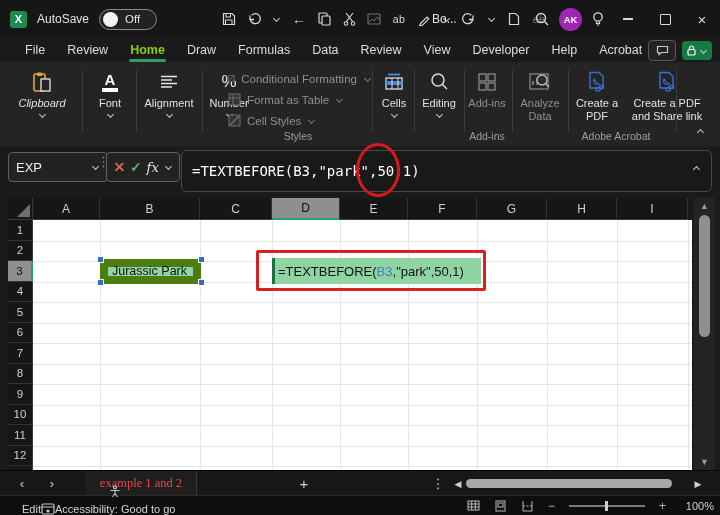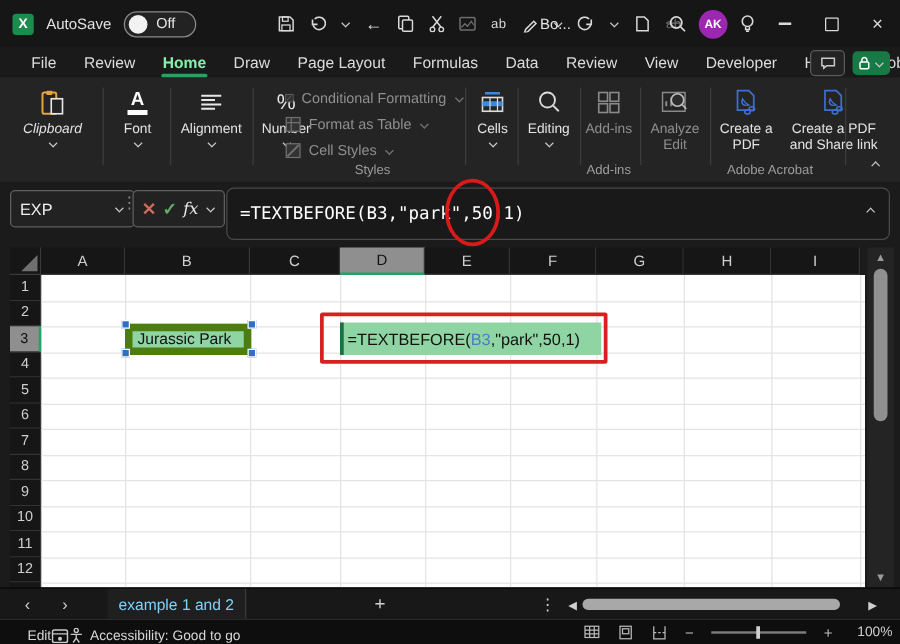--- a/index.html
+++ b/index.html
@@ -26,21 +26,21 @@
   .avatar{width:23px;height:23px;border-radius:50%;background:#9c27b0;color:#fff;font-size:9.5px;font-weight:bold;}
   .win-btn{width:28px;height:38px;color:#d9d9d9;}
   .min-glyph{width:10px;height:1.4px;background:#d9d9d9;}
   .max-glyph{width:9px;height:9px;border:1.3px solid #d9d9d9;border-radius:1px;}
   .close-glyph{font-size:15px;line-height:1;}
 
   
   .menubar{position:absolute;left:0;top:38px;width:720px;height:24px;background:#1a1a1a;display:flex;align-items:center;}
   .menu-items{display:flex;align-items:center;gap:0;padding-left:14px;}
   .menu-item{font-size:12.5px;color:#dcdcdc;padding:3px 11px 4px;position:relative;white-space:nowrap;}
-  .menu-item.active{color:#86efac;font-weight:bold;}
+  .menu-item.active{color:#84cc16;font-weight:bold;}
   .menu-item.active::after{content:"";position:absolute;left:10px;right:10px;bottom:-1px;height:2.5px;background:#2f9e62;border-radius:2px;}
   .mb-right{position:absolute;right:8px;top:2px;display:flex;gap:6px;align-items:center;}
   .comment-btn{width:26px;height:19px;border:1px solid #5a5a5a;border-radius:4px;display:flex;align-items:center;justify-content:center;background:#232323;}
   .share-btn{width:30px;height:19px;border-radius:4px;background:#177a45;display:flex;align-items:center;justify-content:center;gap:3px;}
 
   
   .ribbon{position:absolute;left:0;top:62px;width:720px;height:84px;background:#242424;border-bottom:1px solid #161616;}
   .rb-sep{position:absolute;top:8px;width:1px;height:62px;background:#3c3c3c;}
   .rb-group{position:absolute;top:7px;display:flex;flex-direction:column;align-items:center;gap:2px;text-align:center;}
   .rb-icon{height:26px;display:flex;align-items:center;justify-content:center;}
@@ -83,38 +83,38 @@
          background:#161616;color:#cfcfcf;font-size:12px;border-bottom:1px solid #3a3a3a;}
   .col-h.active{background:#8f8f8f;color:#111;border-bottom:2px solid #21a366;}
   .row-headers{position:absolute;left:8px;top:220px;width:25px;height:250px;overflow:hidden;background:#161616;}
   .row-h{width:25px;height:20.5px;box-sizing:border-box;border-bottom:1px solid #333;border-right:1px solid #3a3a3a;
          display:flex;align-items:center;justify-content:center;color:#cfcfcf;font-size:11.5px;background:#161616;}
   .row-h.active{background:#8f8f8f;color:#111;border-right:2px solid #21a366;}
   .sheet-bg{position:absolute;left:33px;top:220px;width:659px;height:250px;background:#fff;}
   .vline{position:absolute;top:220px;width:1px;height:250px;background:#e4e4e4;}
   .hline{position:absolute;left:33px;width:659px;height:1px;background:#e4e4e4;}
 
-  .cell-b3{position:absolute;left:100px;top:259px;width:101px;height:24.5px;background:#8fd5a3;border:6px solid #4d7c0f;box-sizing:border-box;
+  .cell-b3{position:absolute;left:100px;top:259px;width:101px;height:24.5px;background:#8fd5a3;border:8px solid #4d7c0f;box-sizing:border-box;
            display:flex;align-items:center;padding-left:4px;font-size:12.5px;color:#111;z-index:5;}
   .handle{position:absolute;width:5px;height:5px;background:#2f6fc4;border:1px solid #fff;z-index:6;}
   .cell-d3{position:absolute;left:272px;top:258px;width:209px;height:26px;background:#8fd5a3;border-left:3px solid #1d7044;box-sizing:border-box;
            display:flex;align-items:center;padding-left:3px;font-size:13px;color:#111;z-index:5;white-space:pre;}
   .cell-d3 .ref{color:#4a7ebf;}
   .red-rect{position:absolute;left:256px;top:250px;width:230px;height:41px;border:3.5px solid #d91f1f;border-radius:2px;box-sizing:border-box;z-index:20;}
 
   
   .vscroll{position:absolute;left:694px;top:198px;width:21px;height:272px;background:#242424;}
   .vscroll .arr{position:absolute;left:0;width:21px;text-align:center;font-size:9px;color:#9a9a9a;}
   .vthumb{position:absolute;left:5px;top:17px;width:11px;height:122px;background:#909090;border-radius:6px;}
 
   
   .tabbar{position:absolute;left:0;top:470px;width:720px;height:25px;background:#181818;border-top:1px solid #060606;}
   .tab-nav{position:absolute;top:0;height:25px;display:flex;align-items:center;justify-content:center;width:24px;color:#cfcfcf;font-size:13px;}
   .sheet-tab{position:absolute;top:0;height:25px;display:flex;align-items:center;justify-content:center;font-size:12.5px;}
-  .sheet-tab.inactive{background:#1f1f1f;color:#7dd3fc;border-right:1px solid #3a3a3a;}
+  .sheet-tab.inactive{background:#1f1f1f;color:#ef4444;border-right:1px solid #3a3a3a;font-family:Liberation Serif, serif;}
   .sheet-tab.active{background:#f4f4f4;color:#141414;font-weight:bold;border-bottom:3px solid #1b7f4d;box-sizing:border-box;}
   .hthumb{position:absolute;left:466px;top:8px;width:206px;height:9px;background:#a8a8a8;border-radius:5px;}
 
   
   .statusbar{position:absolute;left:0;top:495px;width:720px;height:20px;background:#0e0e0e;border-top:1px solid #2a2a2a;box-sizing:border-box;}
   .sb-left{position:absolute;left:22px;top:0;height:19px;display:flex;align-items:flex-end;font-size:11px;color:#d6d6d6;}
   .sb-right{position:absolute;right:6px;top:0;height:19px;display:flex;align-items:center;gap:14px;}
   .zoom-track{width:76px;height:2px;background:#7a7a7a;position:relative;}
   .zoom-thumb{position:absolute;left:36px;top:-4px;width:3px;height:10px;background:#cfcfcf;}
   .sb-sym{color:#b9b9b9;font-size:12px;line-height:1;}
@@ -217,21 +217,20 @@
       <span class="win-btn close-glyph">×</span>
     </div>
   </div>
 
   <div class="menubar">
     <div class="menu-items">
         <span class="menu-item">File</span>
         <span class="menu-item">Review</span>
         <span class="menu-item active">Home</span>
         <span class="menu-item">Draw</span>
-        <span class="menu-item">Page Layout</span>
         <span class="menu-item">Formulas</span>
         <span class="menu-item">Data</span>
         <span class="menu-item">Review</span>
         <span class="menu-item">View</span>
         <span class="menu-item">Developer</span>
         <span class="menu-item">Help</span>
         <span class="menu-item">Acrobat</span>
       </div>
     <div class="mb-right">
       <span class="comment-btn">
@@ -363,21 +362,21 @@
 
     <div class="rb-group" style="left:514px;width:52px;">
       <span class="rb-icon">
         <svg width="22" height="20" viewBox="0 0 22 20">
             <rect x="1" y="2" width="18" height="15" fill="none" stroke="#8a8a8a" stroke-width="1.2"></rect>
             <path d="M4 13v-4M8 13V6M12 13V9" stroke="#8a8a8a" stroke-width="1.6"></path>
             <circle cx="13" cy="8" r="5" fill="#2c2c2c" stroke="#bdbdbd" stroke-width="1.3"></circle>
             <path d="M16.5 11.5L20 15" stroke="#bdbdbd" stroke-width="1.4"></path>
           </svg>
       </span>
-      <span class="rb-label gray">Analyze Edit</span>
+      <span class="rb-label gray">Analyze Data</span>
     </div>
     <div class="rb-sep" style="left:568px;"></div>
 
     <div class="rb-group" style="left:572px;width:50px;">
       <span class="rb-icon">
         <svg width="18" height="22" viewBox="0 0 18 22">
             <path d="M2 1.5h9l4 4V17H2z" fill="none" stroke="#3b6fd4" stroke-width="1.4"></path>
             <path d="M6 8c1 2 3 4 5 5-2 .5-4 .5-5-1s-.5-3 0-4z" fill="none" stroke="#3b6fd4" stroke-width="1.1"></path>
             <ellipse cx="10" cy="18.5" rx="2.2" ry="1.6" fill="none" stroke="#3b6fd4" stroke-width="1.3"></ellipse>
             <ellipse cx="13.5" cy="16" rx="2.2" ry="1.6" fill="none" stroke="#3b6fd4" stroke-width="1.3"></ellipse>
@@ -507,21 +506,21 @@
   <div class="statusbar">
     <div class="sb-left">
       <span>Edit</span>
       <span>
         <svg width="14" height="12" viewBox="0 0 14 12">
             <rect x="1" y="1" width="12" height="10" rx="1.5" fill="none" stroke="#c9c9c9" stroke-width="1.2"></rect>
             <circle cx="7" cy="8" r="1.6" fill="#c9c9c9"></circle>
             <path d="M1 4h12" stroke="#c9c9c9"></path>
           </svg>
       </span>
-      <span style="display:flex;align-items:center;gap:5px;">
+      <span style="display:flex;align-items:center;gap:5px;flex-direction:column;">
         <svg width="12" height="13" viewBox="0 0 12 13">
             <circle cx="6" cy="2.3" r="1.6" fill="none" stroke="#c9c9c9" stroke-width="1.1"></circle>
             <path d="M1.5 5.5h9M6 5.5v3M6 8.5l-2.5 3.5M6 8.5l2.5 3.5" stroke="#c9c9c9" stroke-width="1.1" fill="none"></path>
           </svg>
         <span>Accessibility: Good to go</span>
       </span>
     </div>
     <div class="sb-right">
       <span>
         <svg width="13" height="11" viewBox="0 0 13 11">

